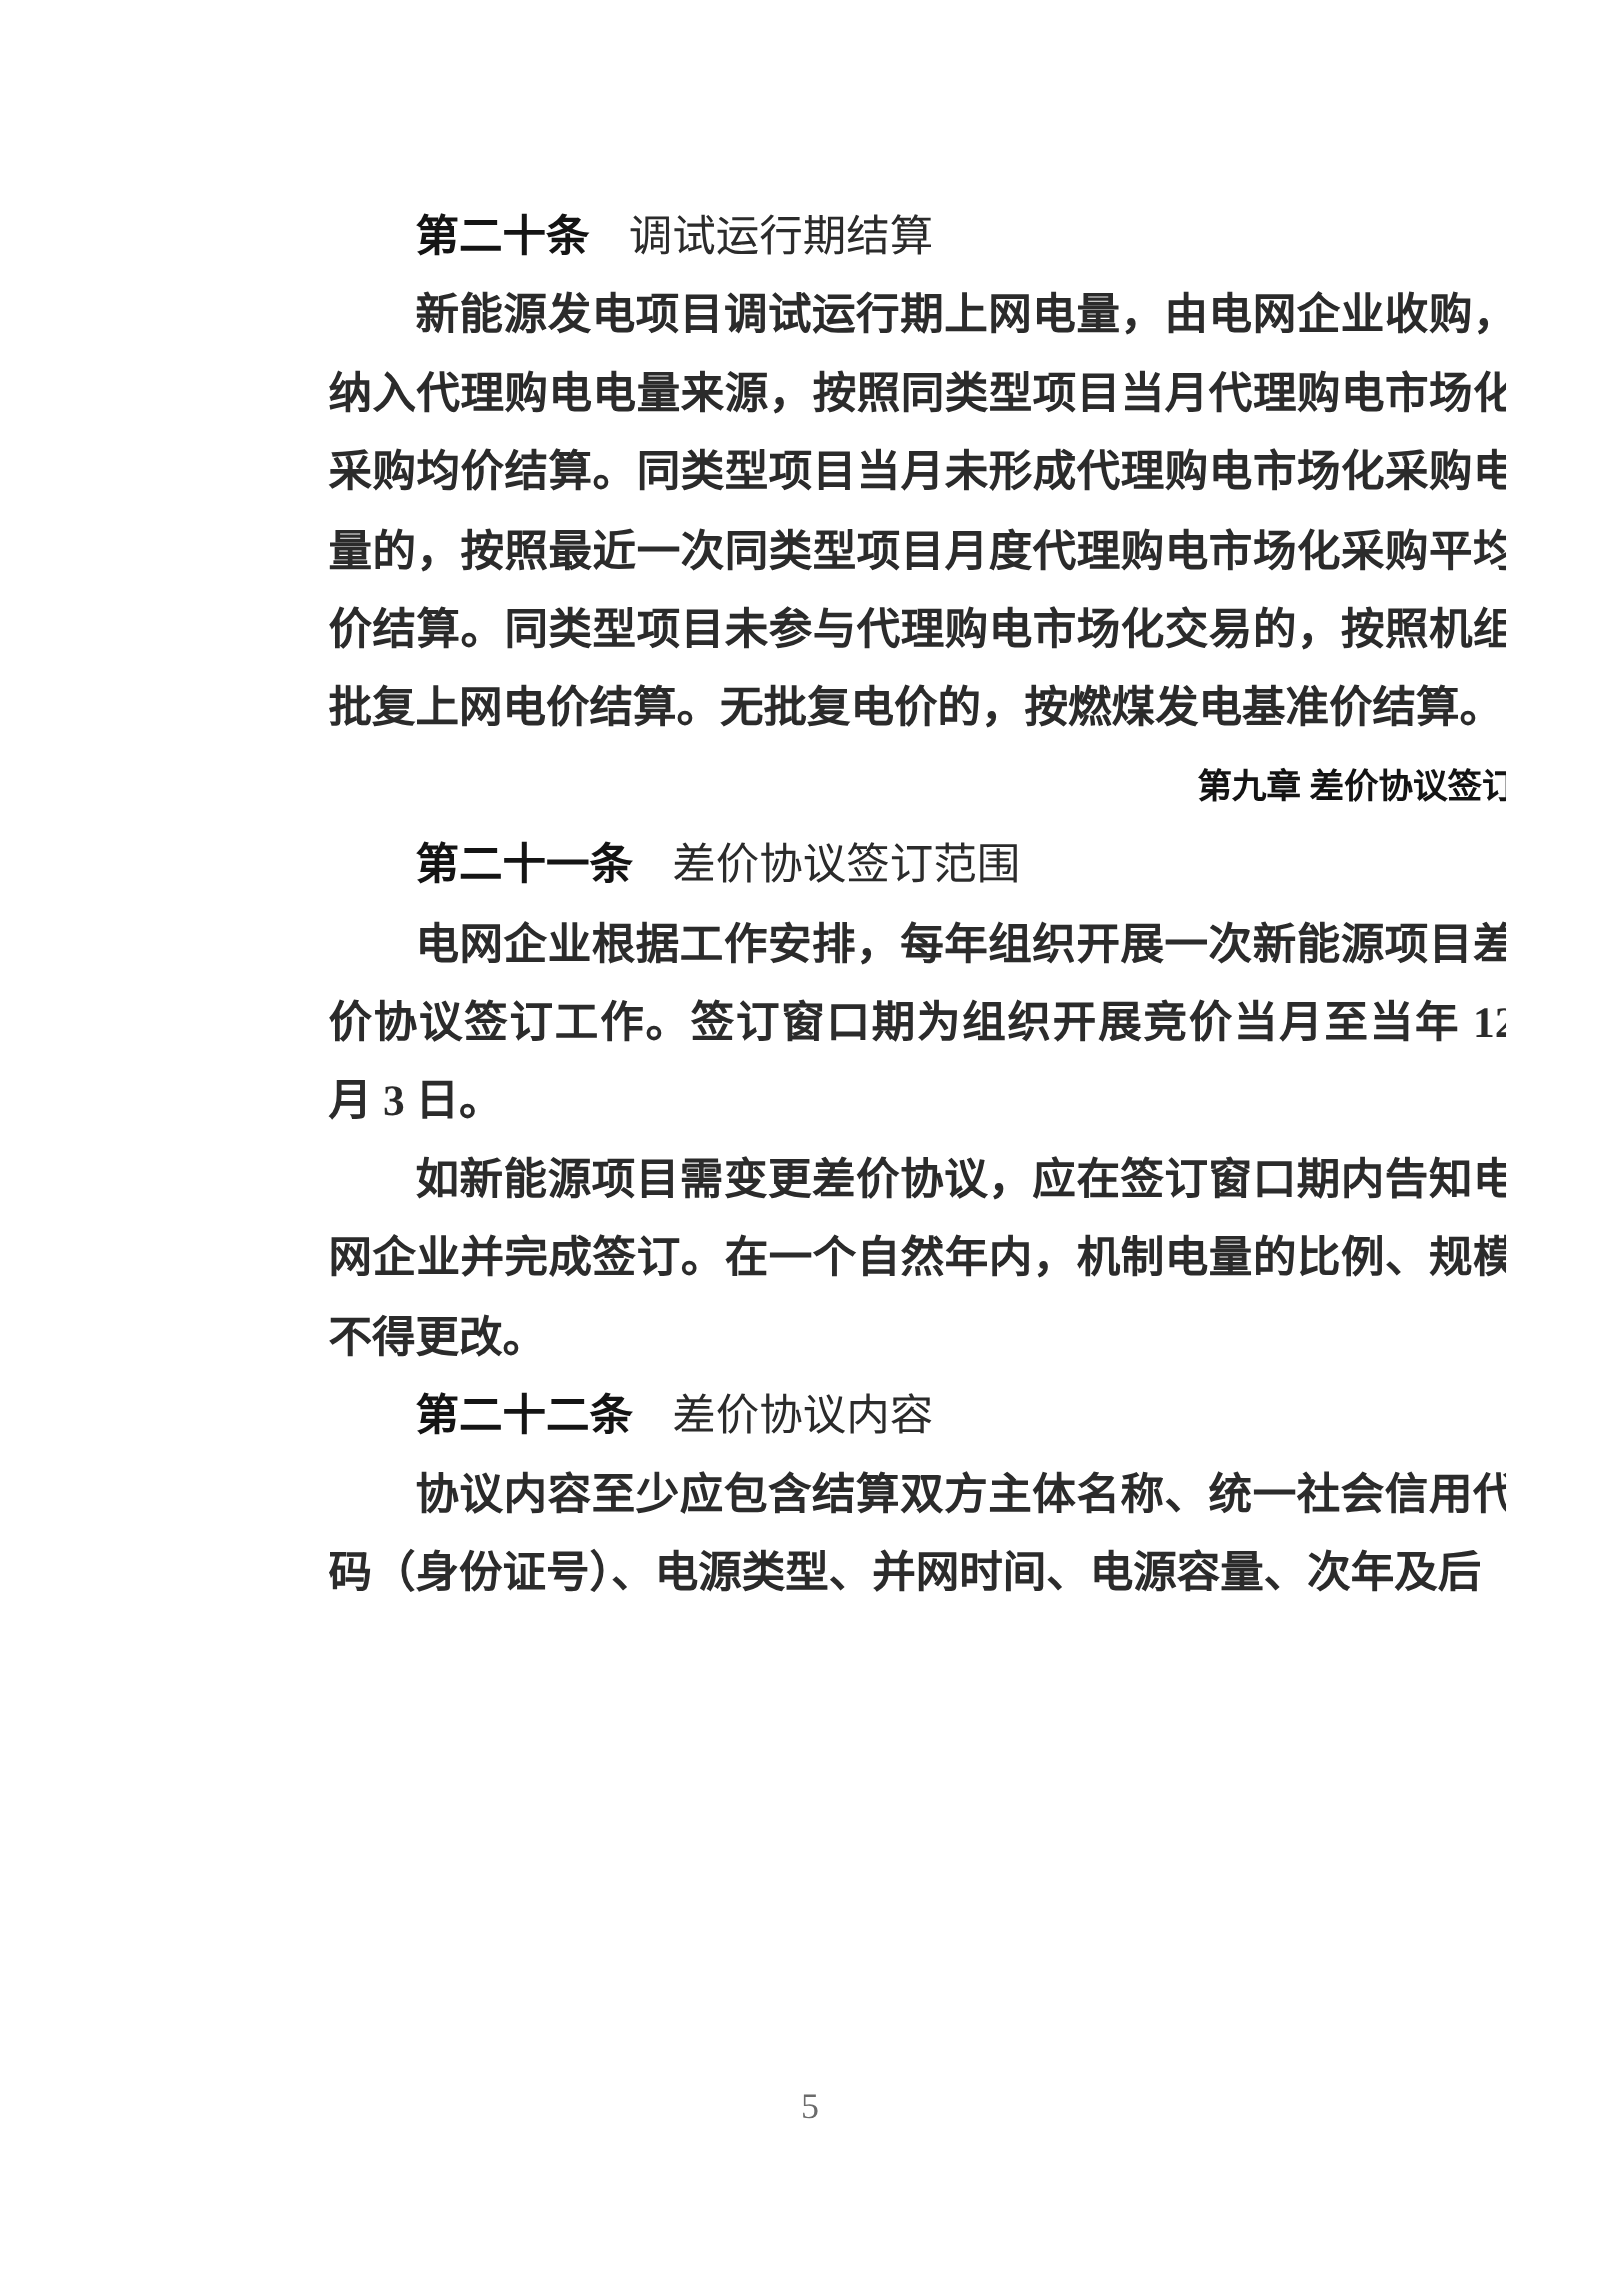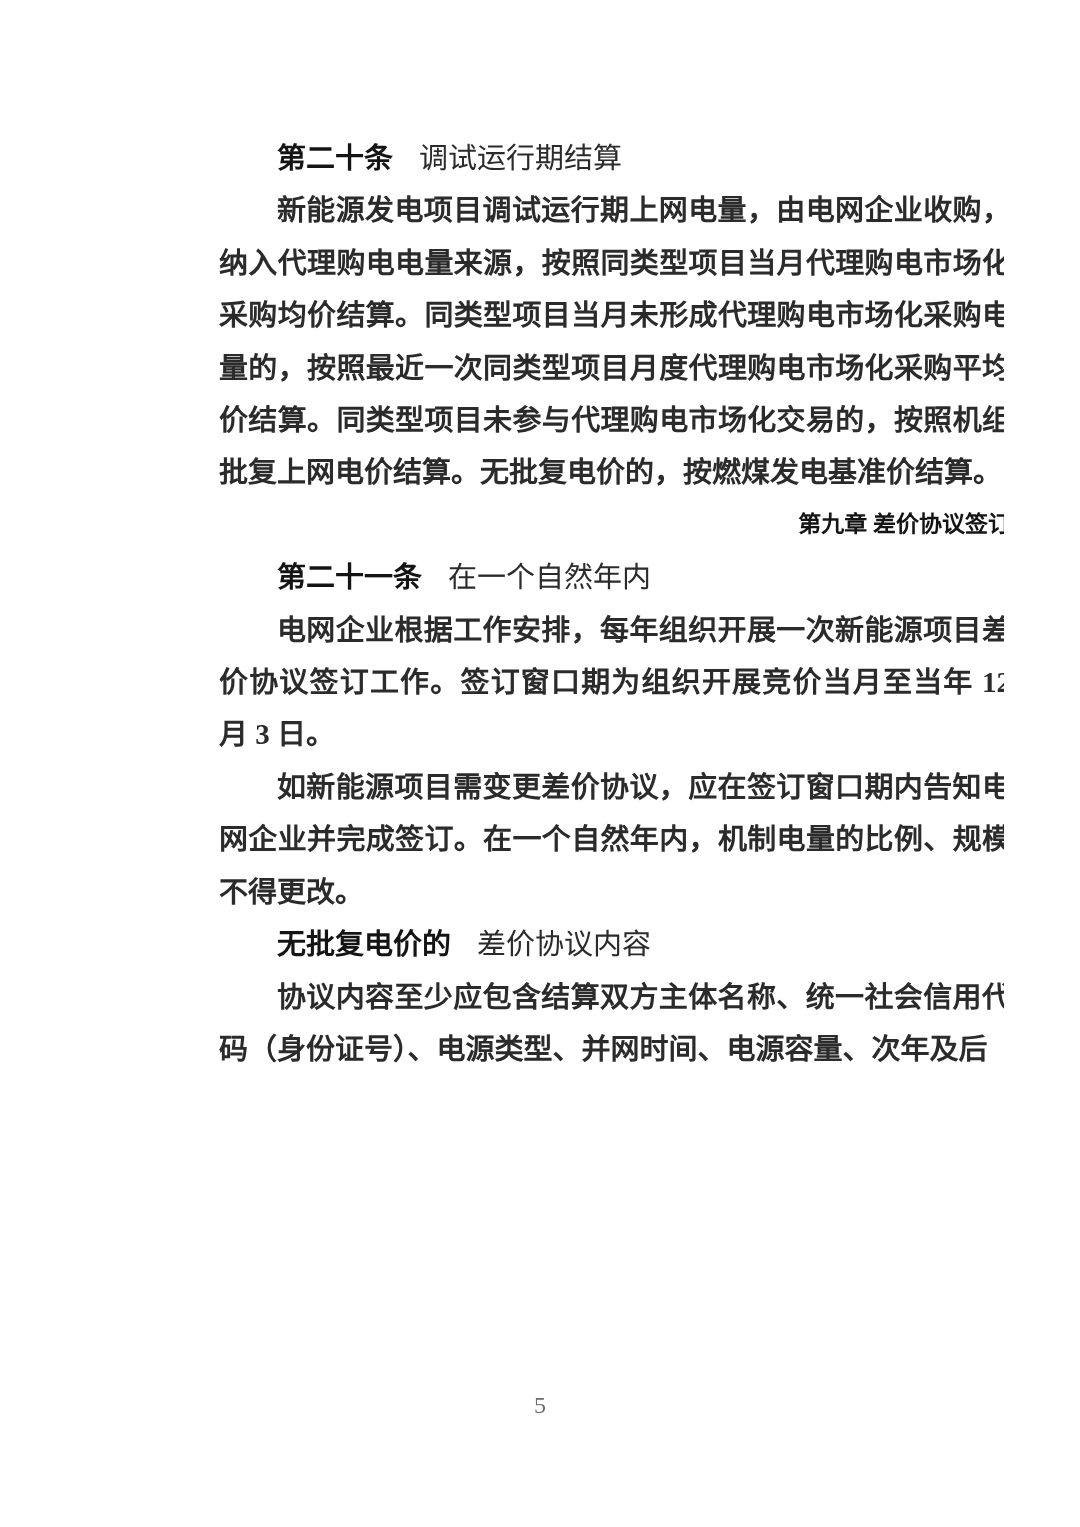--- a/index.html
+++ b/index.html
@@ -73,29 +73,29 @@
       <span class="article-label">第二十条</span><span class="article-title">调试运行期结算</span>
     </h3>
 
     <p class="para">新能源发电项目调试运行期上网电量，由电网企业收购，纳入代理购电电量来源，按照同类型项目当月代理购电市场化采购均价结算。同类型项目当月未形成代理购电市场化采购电量的，按照最近一次同类型项目月度代理购电市场化采购平均价结算。同类型项目未参与代理购电市场化交易的，按照机组批复上网电价结算。无批复电价的，按燃煤发电基准价结算。</p>
 
     <h2 class="chapter-heading">第九章 差价协议签订</h2>
 
 
 
     <h3 class="article-heading">
-      <span class="article-label">第二十一条</span><span class="article-title">在一个自然年内</span>
+      <span class="article-label">第二十一条</span><span class="article-title">差价协议签订范围</span>
     </h3>
 
     <p class="para">电网企业根据工作安排，每年组织开展一次新能源项目差价协议签订工作。签订窗口期为组织开展竞价当月至当年 12 月 3 日。</p>
 
     <p class="para">如新能源项目需变更差价协议，应在签订窗口期内告知电网企业并完成签订。在一个自然年内，机制电量的比例、规模不得更改。</p>
 
     <h3 class="article-heading">
-      <span class="article-label">无批复电价的</span><span class="article-title">差价协议内容</span>
+      <span class="article-label">第二十二条</span><span class="article-title">差价协议内容</span>
     </h3>
 
     <p class="para">协议内容至少应包含结算双方主体名称、统一社会信用代码（身份证号）、电源类型、并网时间、电源容量、次年及后</p>
 
   </div>
 
   <div class="page-number">5</div>
 </div>
 
 </body></html>

